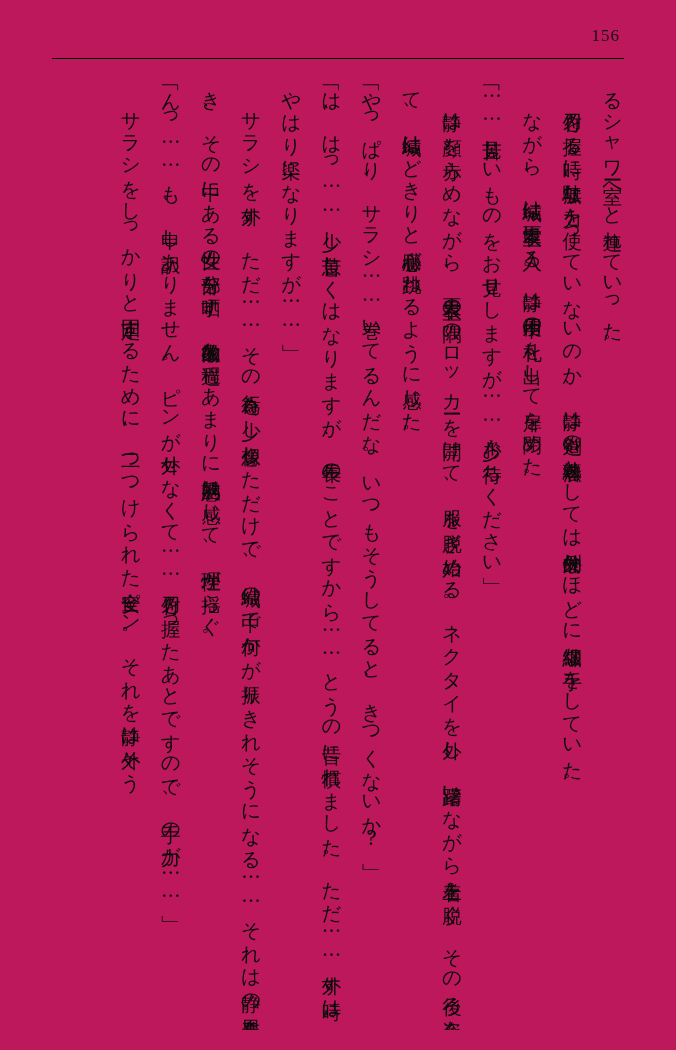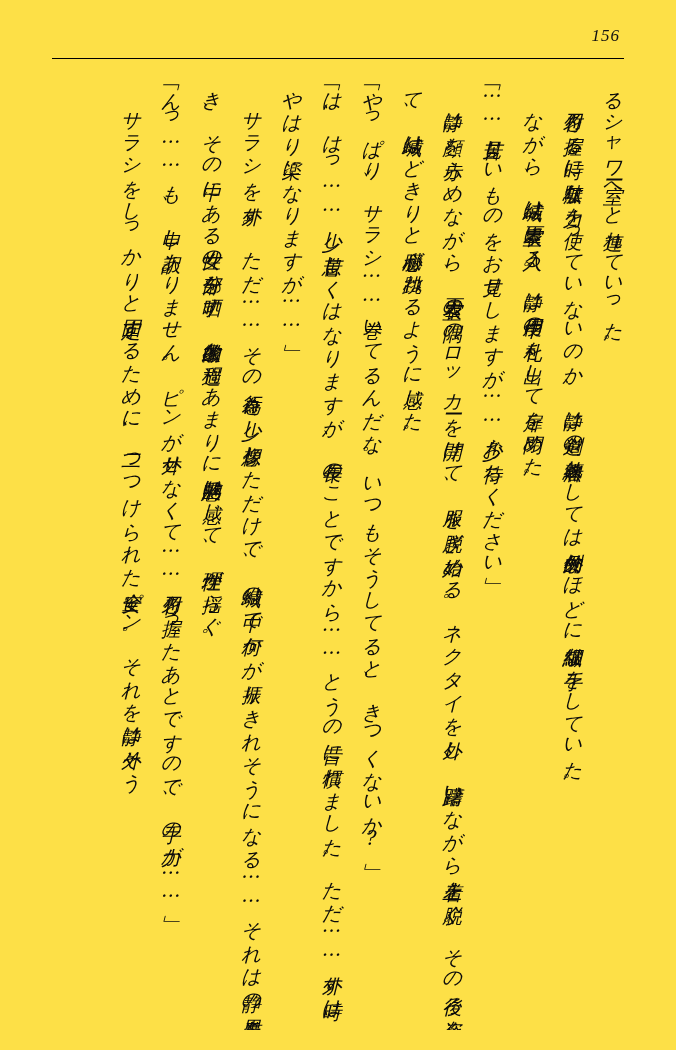--- a/index.html
+++ b/index.html
@@ -8,24 +8,23 @@
     background: #ffffff;
   }
   body {
     font-family: "Liberation Serif", "DejaVu Serif", serif;
     color: #000000;
   }
   .page {
     position: relative;
     width: 676px;
     height: 1050px;
-    background: #fde047;
+    background: #be185d;
     overflow: hidden;
     box-sizing: border-box;
-    font-style: italic;
   }
   .page-number {
     position: absolute;
     top: 26px;
     right: 56px;
     font-size: 17px;
     letter-spacing: 1px;
     font-family: "Liberation Serif", "DejaVu Serif", serif;
     color: #111;
   }

